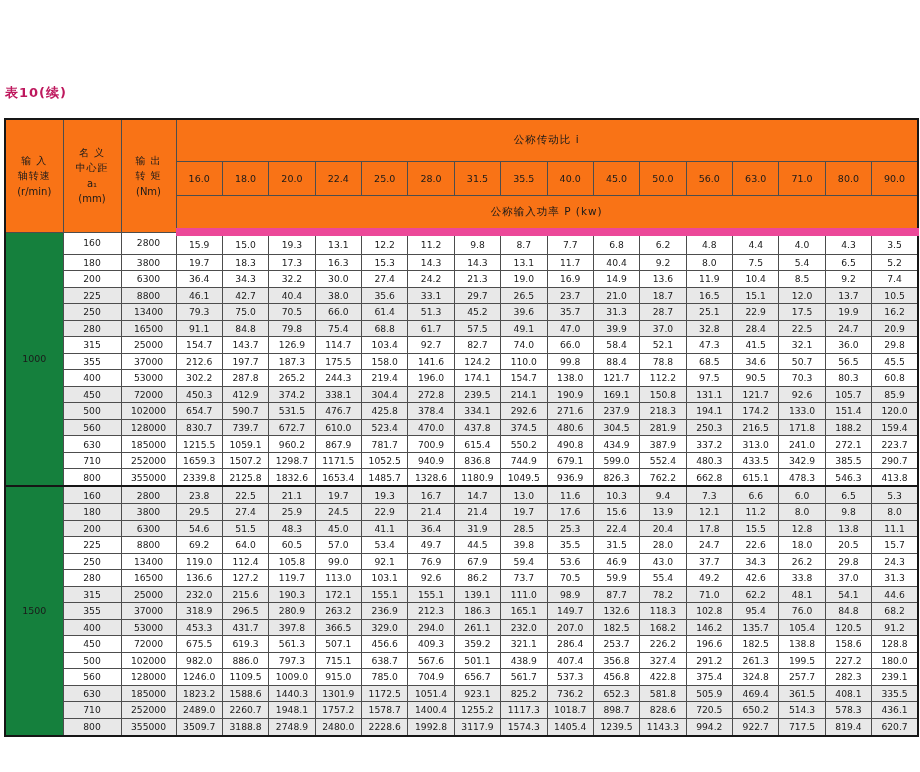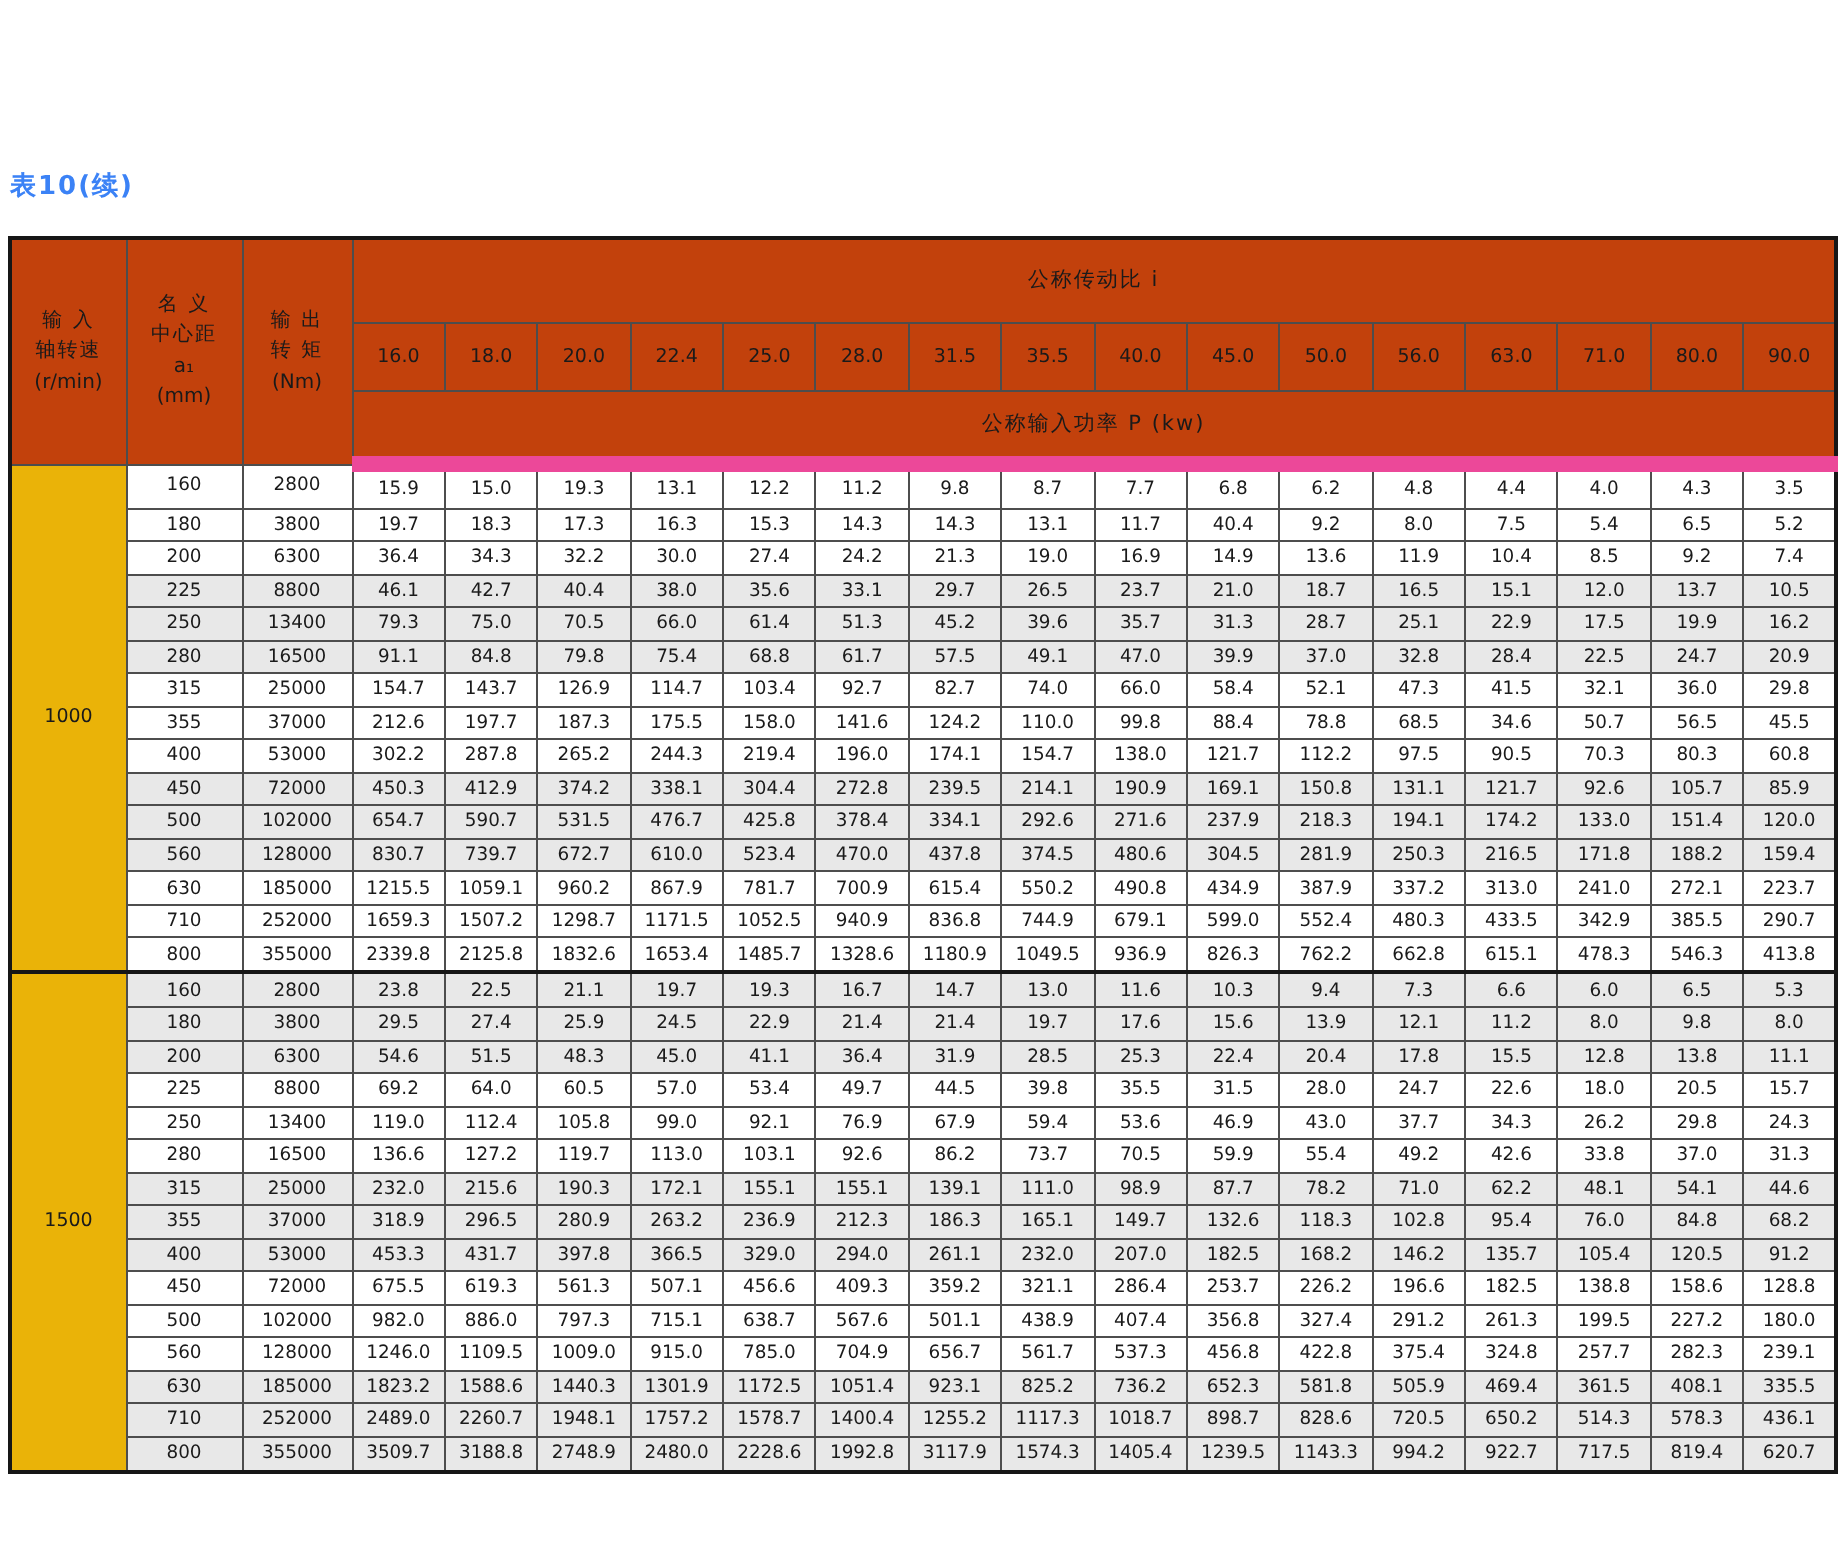--- a/index.html
+++ b/index.html
@@ -6,47 +6,47 @@
   html,body { margin:0; padding:0; }
   body {
     width: 920px; height: 772px;
     background: #ffffff;
     font-family: "DejaVu Sans", "Liberation Sans", sans-serif;
     position: relative;
     color: #1a1a1a;
   }
   .page-title {
     position: absolute; left: 5px; top: 84px;
-    font-size: 13px; font-weight: bold; color: #3b82f6;
+    font-size: 13px; font-weight: bold; color: #be185d;
     letter-spacing: 1px;
   }
   table.spec {
     position: absolute; left: 4px; top: 118px;
     width: 915px; height: 619px;
     border-collapse: collapse; table-layout: fixed;
     background: #fff;
     border: 2px solid #161616;
   }
   table.spec th, table.spec td {
     border: 1px solid #4d4d4d;
     text-align: center; vertical-align: middle;
     padding: 0; overflow: hidden; white-space: nowrap;
   }
-  thead th { background: #c2410c; font-weight: normal; }
+  thead th { background: #f97316; font-weight: normal; }
   tr.hrow1 { height: 42px; }
   tr.hrow2 { height: 34px; }
   tr.hrow3 { height: 37px; }
   .hd-label { font-size: 10px; line-height: 1.55; }
   .hd-label div { letter-spacing: 1px; }
   .ratio-span, .power-span { font-size: 10.5px; letter-spacing: 1px; }
   .ratio-cell { font-size: 9.5px; }
   thead tr.hrow3 th { border-bottom: 8px solid #ec4899; }
   tbody td { font-size: 9.2px; line-height: 1; }
   tbody td.band { background: #e8e8e8; }
-  tbody td.speed-cell { background: #eab308; font-size: 9.5px; }
+  tbody td.speed-cell { background: #15803d; font-size: 9.5px; }
   tbody tr.group-start td { border-top: 2px solid #161616; }
 </style>
 </head>
 <body>
 
 <div class="page-title">表10(续)</div>
 
 <table class="spec">
   <colgroup>
     <col style="width:58px">

